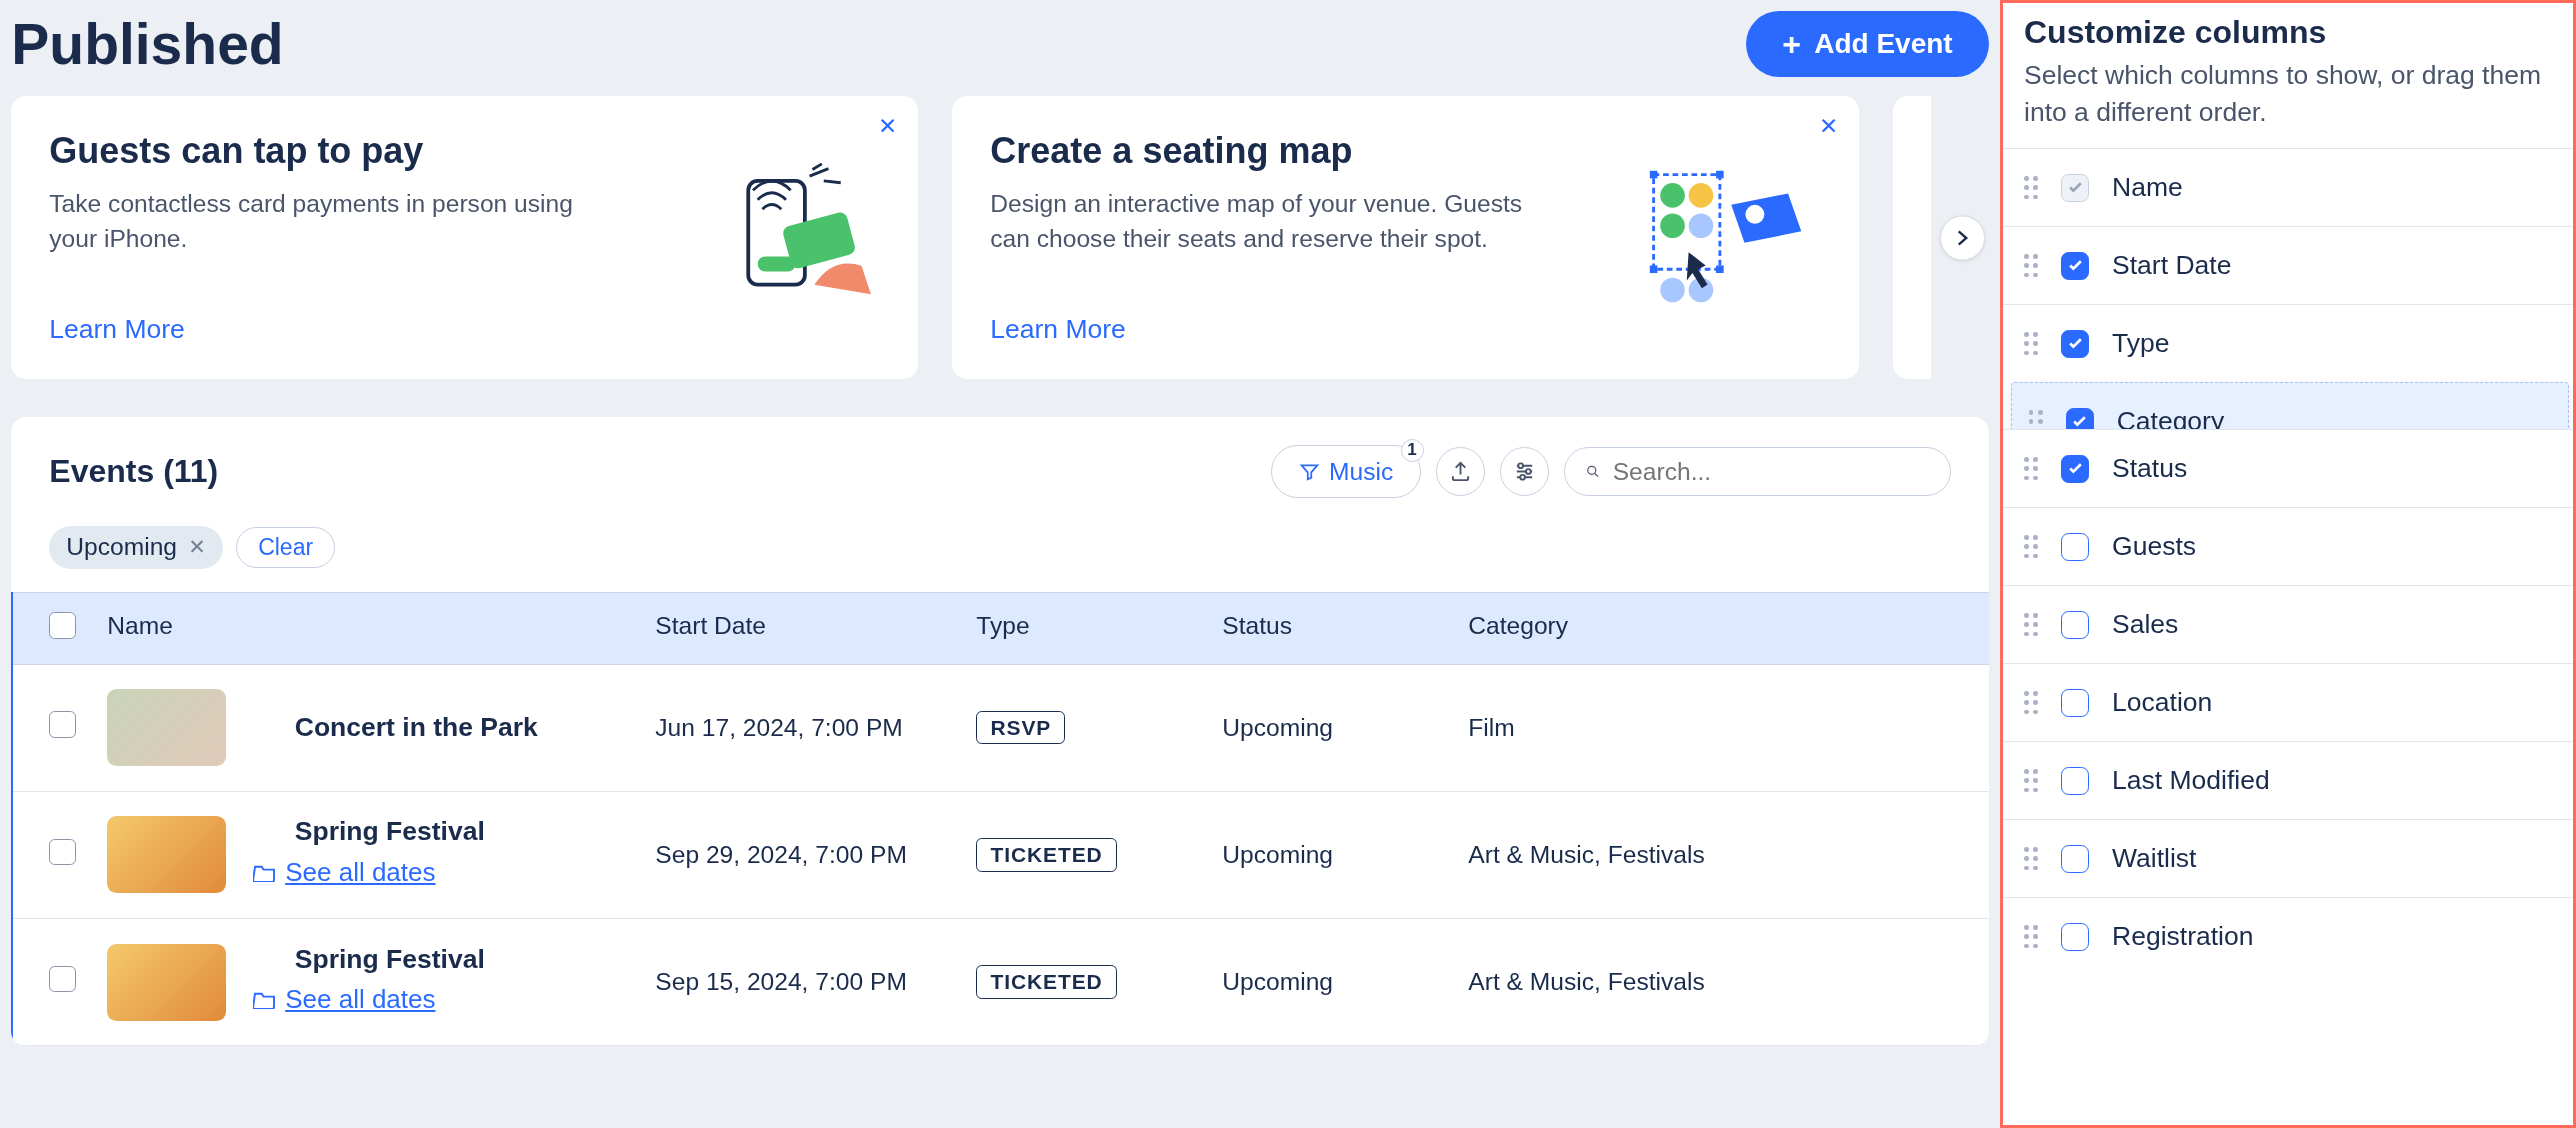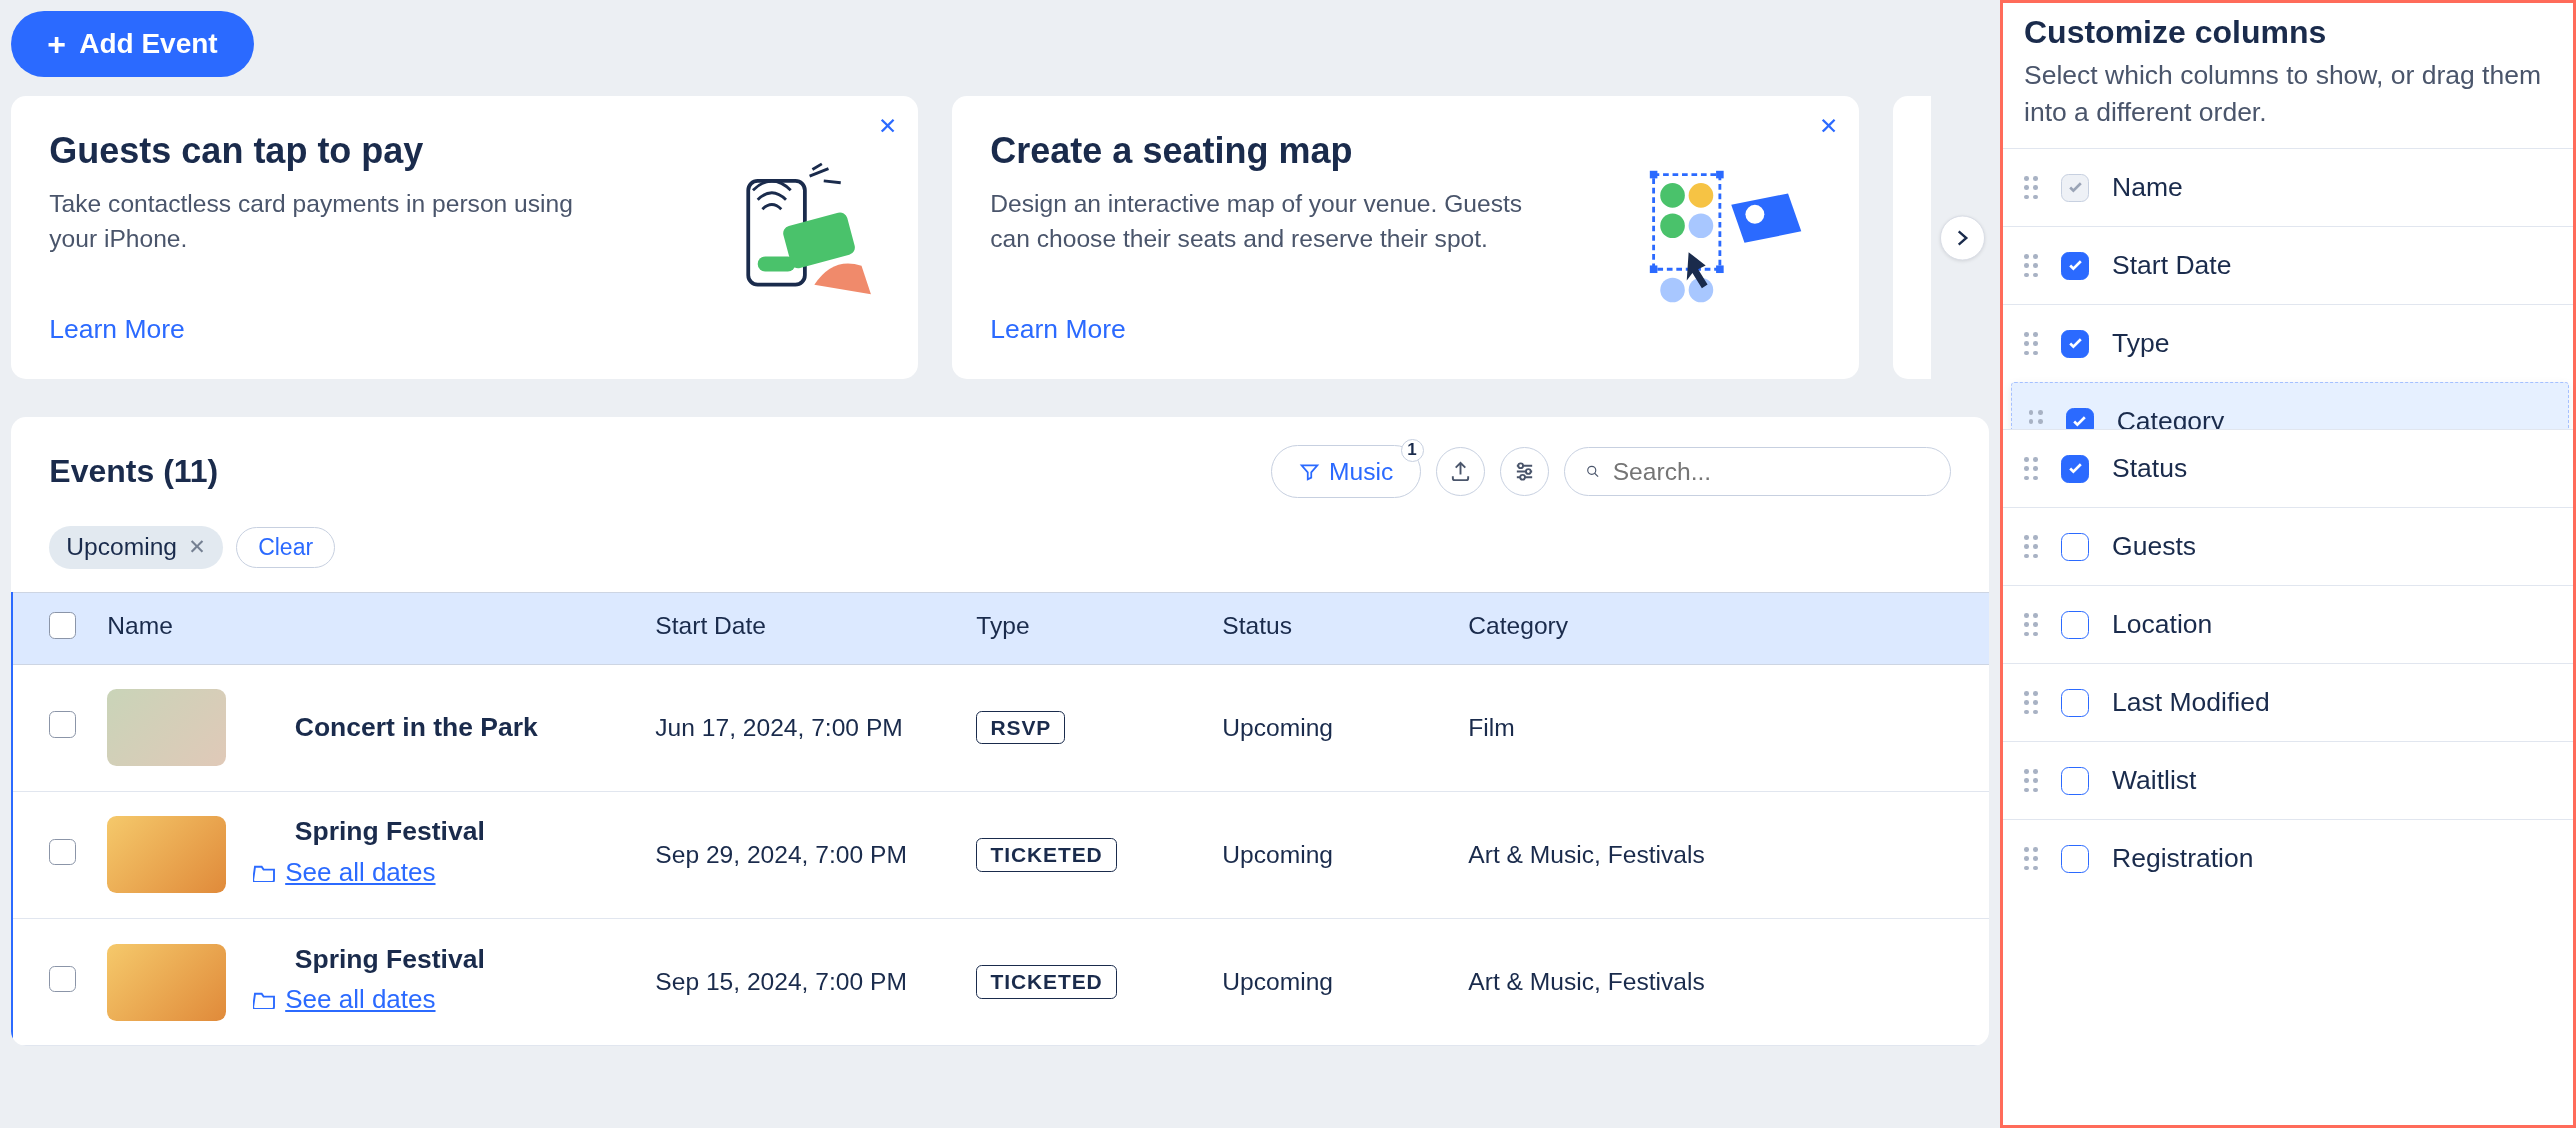--- a/index.html
+++ b/index.html
@@ -64,20 +64,21 @@
 .col-label { font-size:26.5px; color:#1a2b4c; }
 .grab-cursor { position:absolute; width:30px; height:30px; }
 .table-scroll { border-left:2.8px solid #2b6aff; }
 </style>
 </head>
 <body style="transform: scale(1);">
 
 <div class="root">
   <div class="main">
     <div class="header-row">
+      <h1 class="page-title">Published</h1>
       <button class="add-btn">
         <span class="plus">+</span>
         <span>Add Event</span>
       </button>
     </div>
 
     <div class="cards-row">
       <div class="card">
         <span class="close">✕</span>
         <div class="card-left">
@@ -346,20 +347,33 @@
     <div class="drag-handle">
             <span></span>
             <span></span>
             <span></span>
             <span></span>
             <span></span>
             <span></span>
           </div>
 
     <div class="cb"></div>
+    <div class="col-label">Sales</div>
+        </div>
+        <div class="col-item" style="position: relative;">
+    <div class="drag-handle">
+            <span></span>
+            <span></span>
+            <span></span>
+            <span></span>
+            <span></span>
+            <span></span>
+          </div>
+
+    <div class="cb"></div>
     <div class="col-label">Location</div>
         </div>
         <div class="col-item" style="position: relative;">
     <div class="drag-handle">
             <span></span>
             <span></span>
             <span></span>
             <span></span>
             <span></span>
             <span></span>

